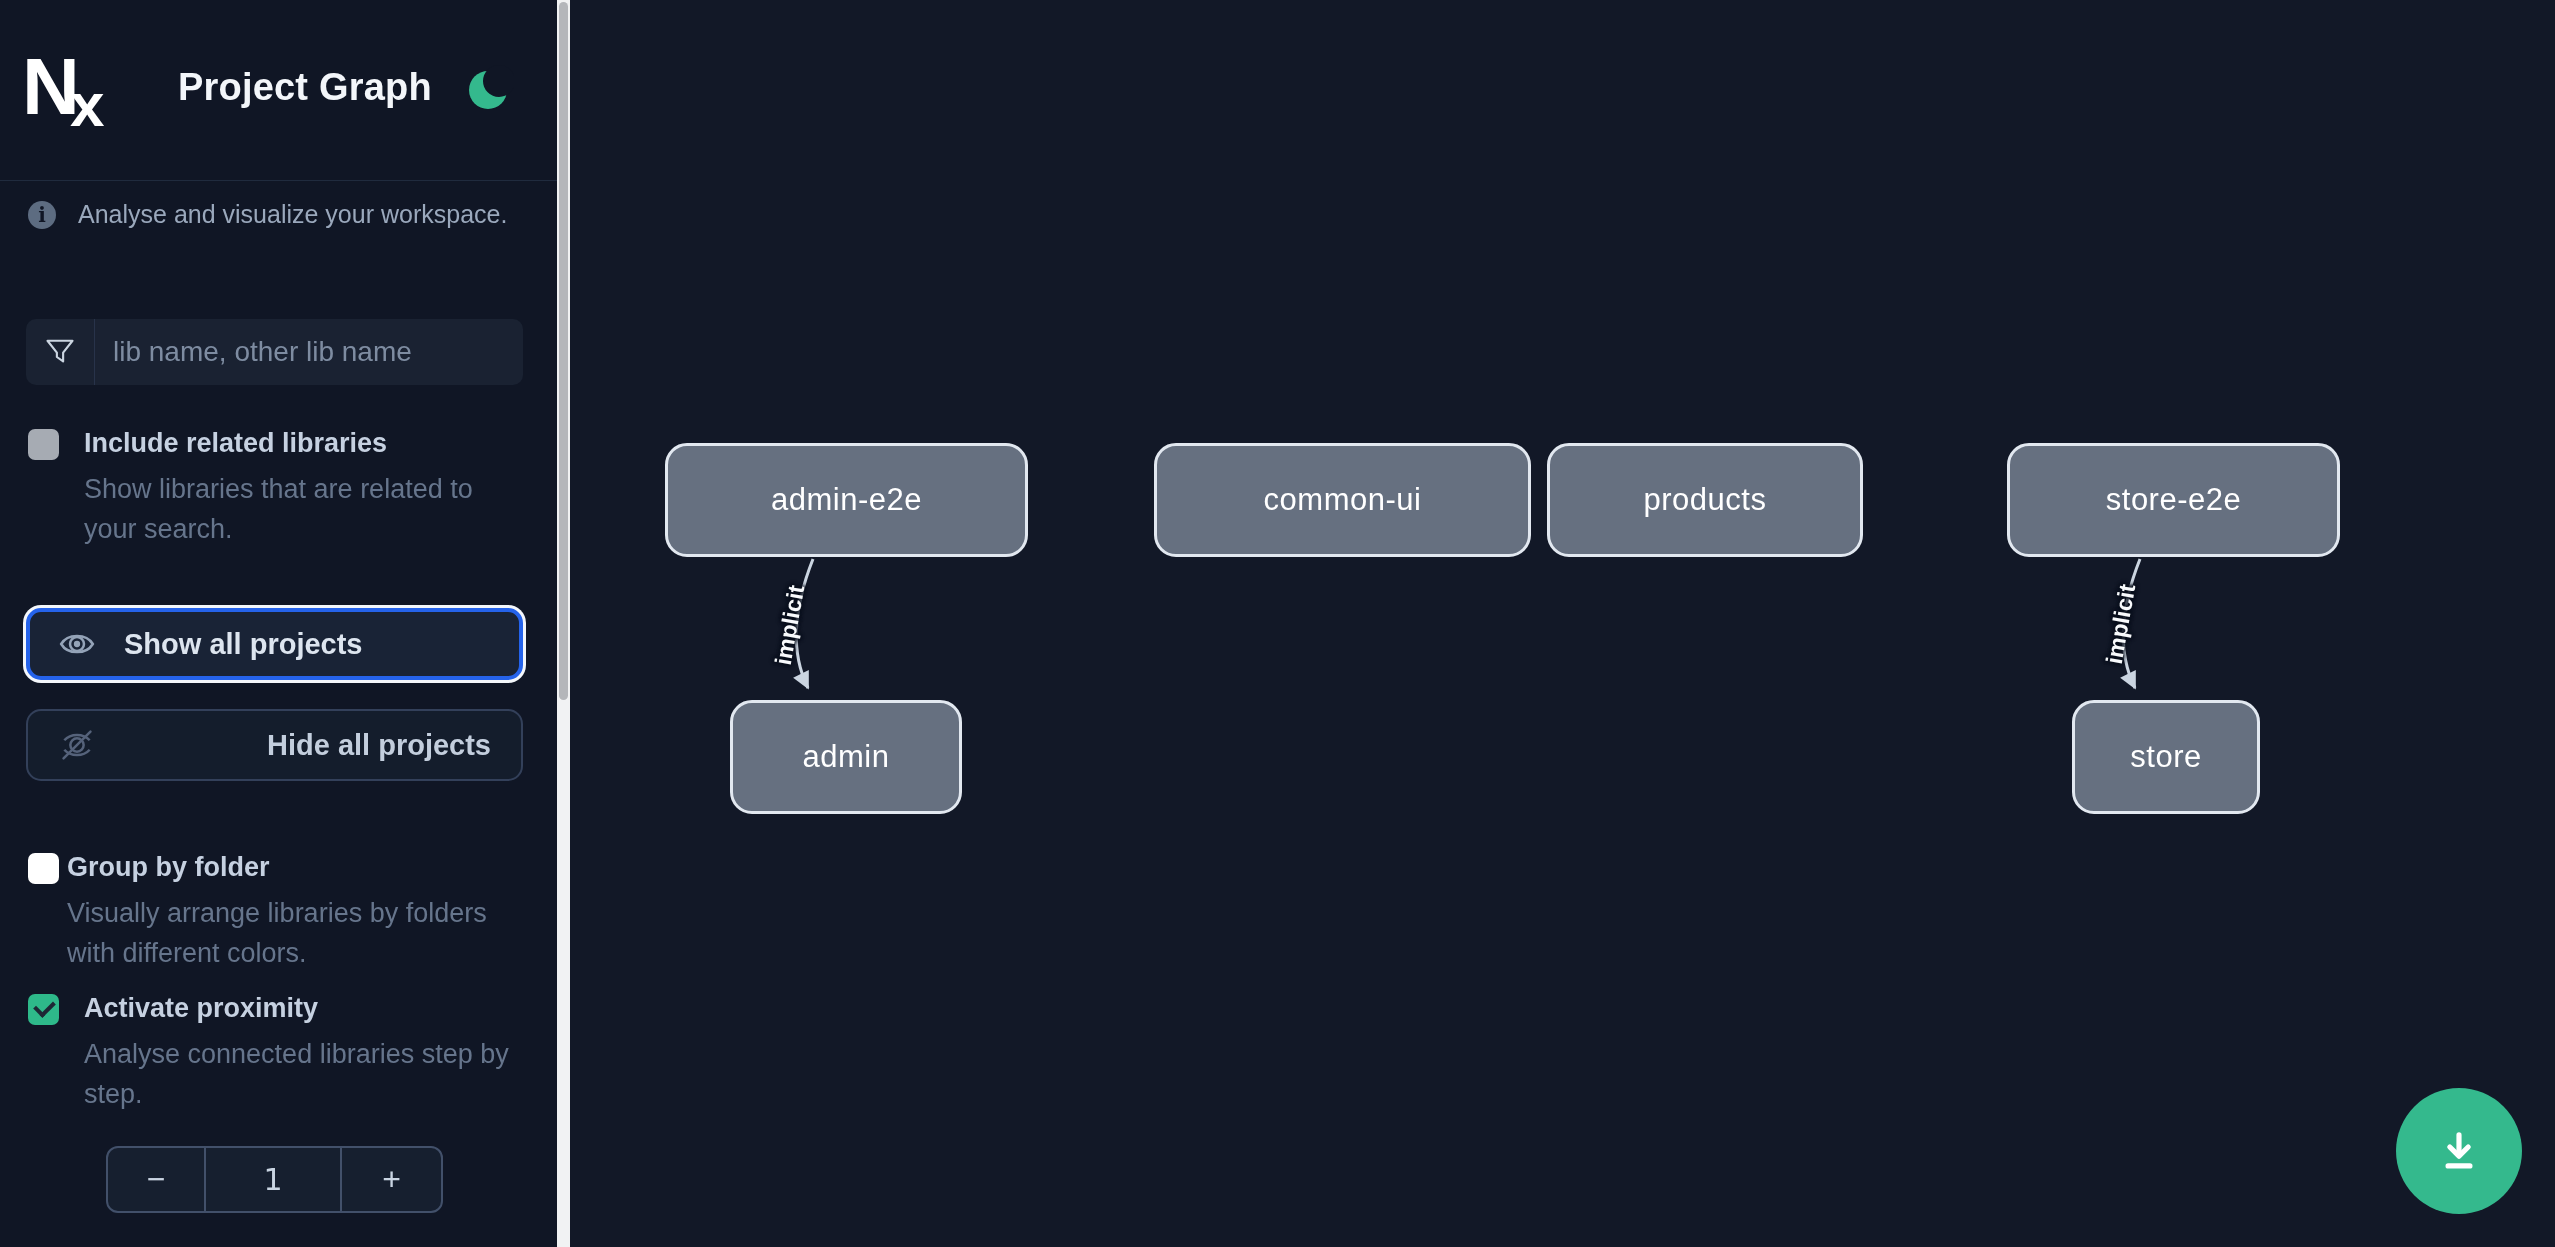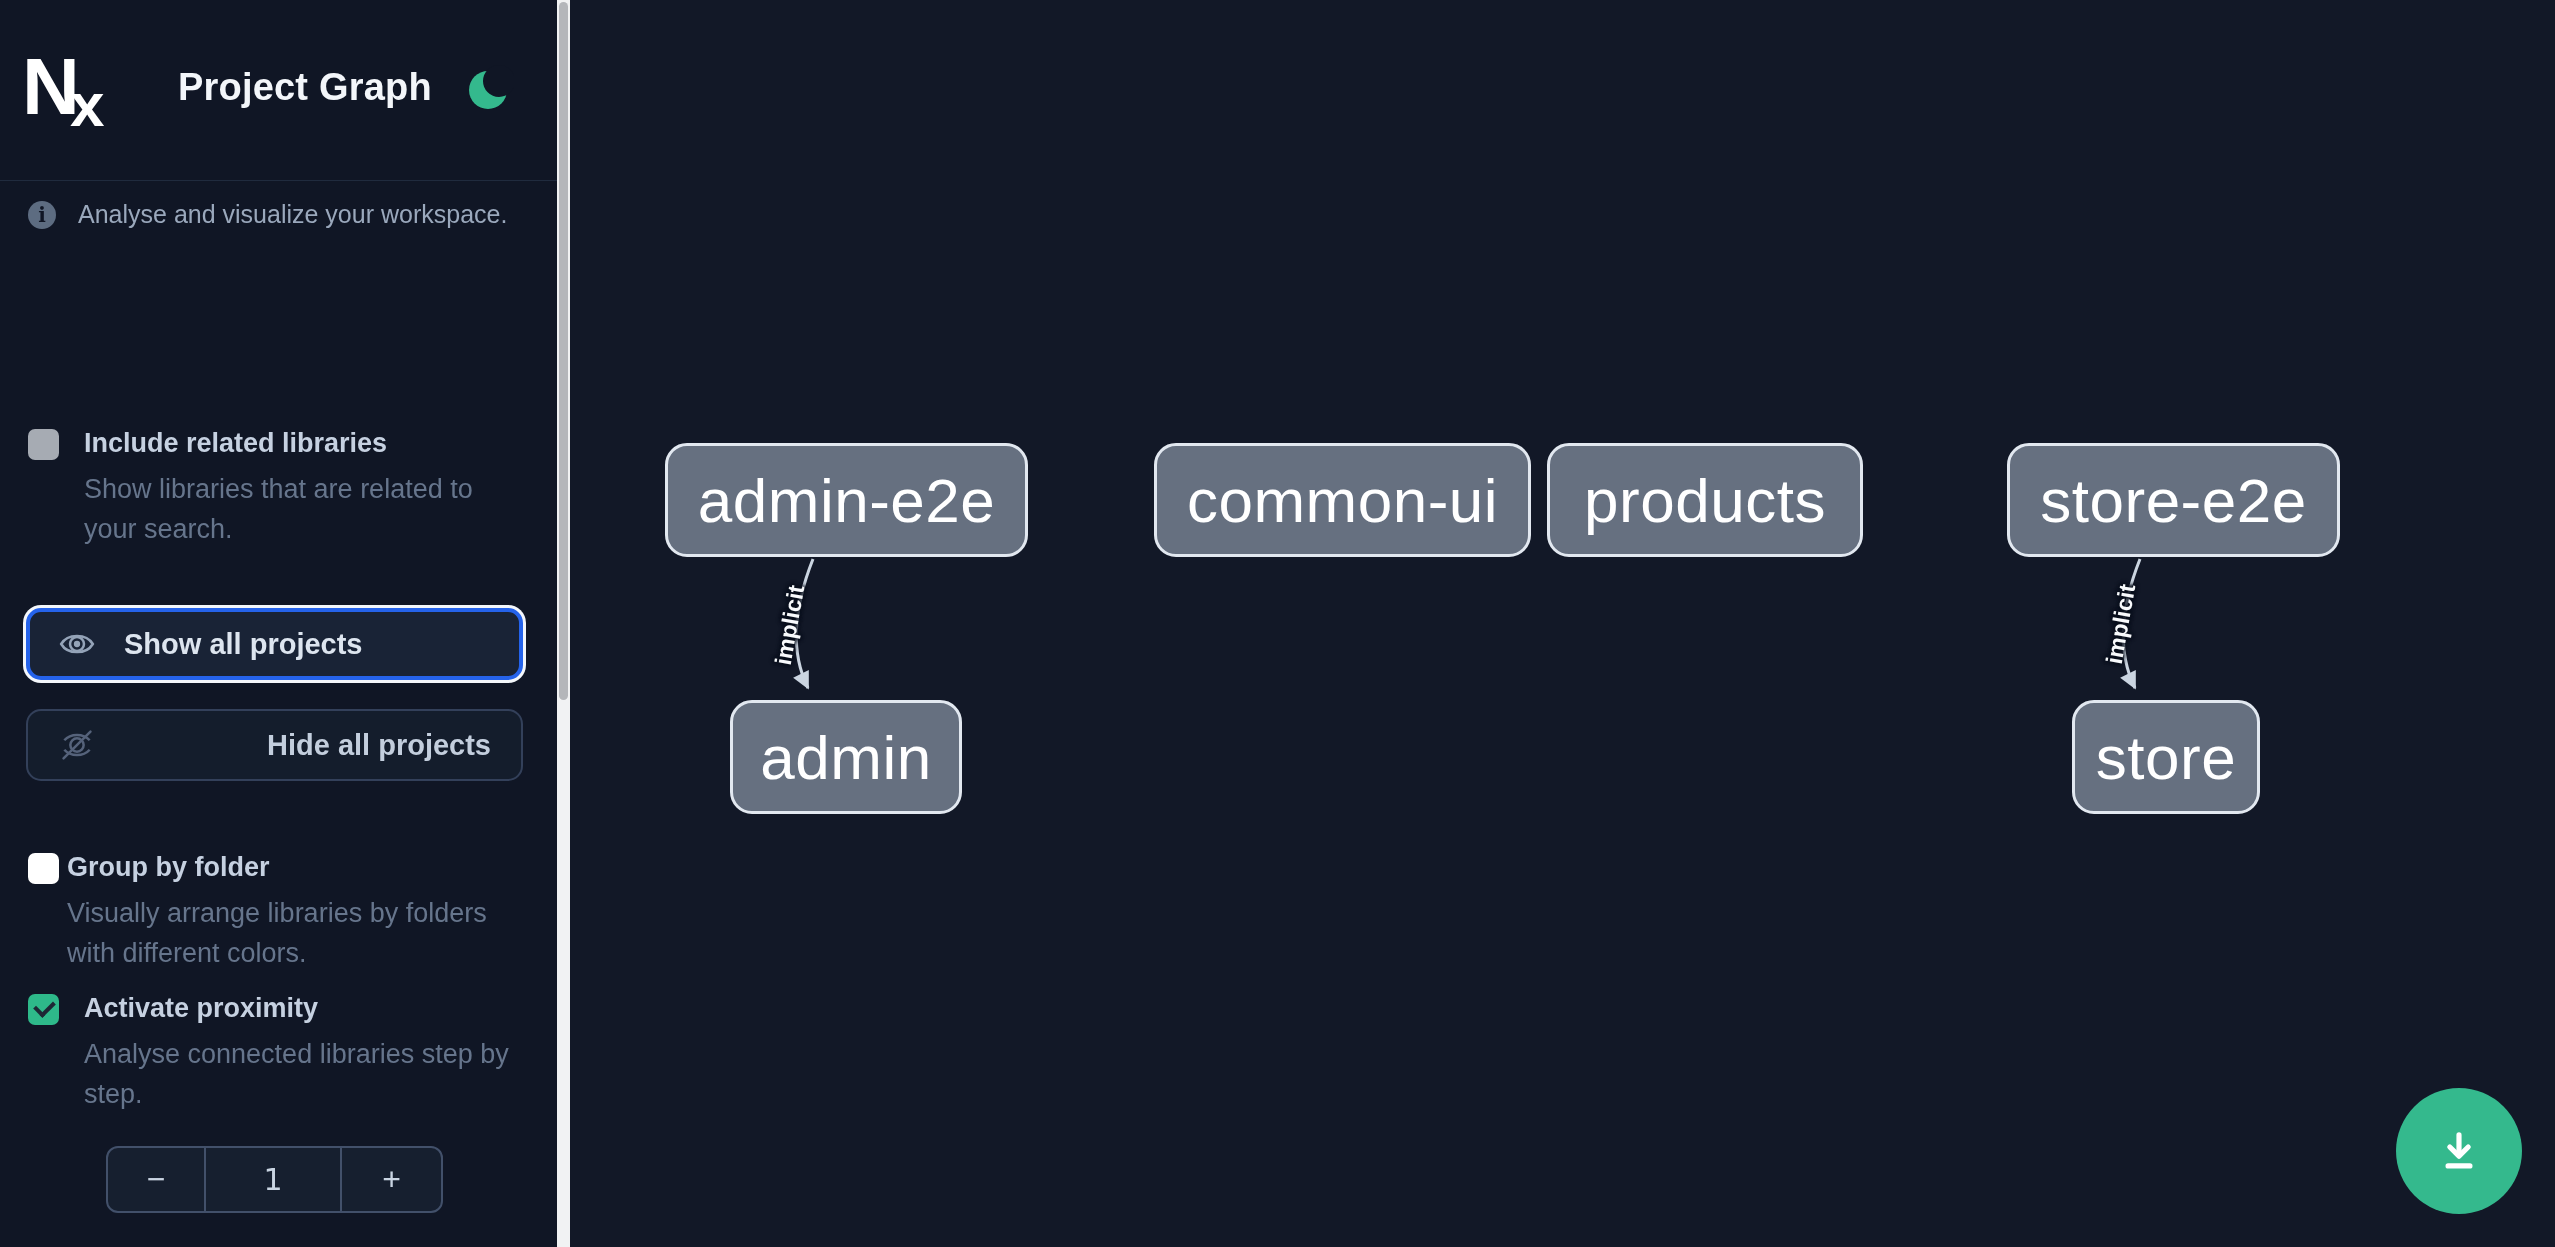--- a/index.html
+++ b/index.html
@@ -59,21 +59,21 @@
   
   .sb-scrollbar { position:absolute; left:557px; top:0; width:13px; height:1247px; background:#f1f2f3; }
   .sb-thumb { position:absolute; left:2px; top:2px; width:9px; height:698px; background:#b4b6ba; border-radius:5px; cursor:pointer; }
 
   
   .canvas { position:absolute; left:570px; top:0; width:1985px; height:1247px; background:#121827; }
   .edges-svg { position:absolute; left:0; top:0; width:1985px; height:1247px; }
 
   .gnode { position:absolute; height:114px; background:#667080; border:3px solid #e2e8f0;
            border-radius:22px; display:flex; align-items:center; justify-content:center;
-           color:#ffffff; font-size:62px; letter-spacing:0.5px; cursor:pointer; }
+           color:#ffffff; font-size:31px; letter-spacing:0.5px; cursor:pointer; }
   .n-admin-e2e { left:95px;  top:443px; width:363px; }
   .n-common-ui { left:554px; top:443px; width:377px;margin-left:30px; }
   .n-products  { left:977px;top:443px; width:316px; }
   .n-store-e2e { left:1437px;top:443px; width:333px; }
   .n-admin     { left:160px; top:700px; width:232px; }
   .n-store     { left:1502px;top:700px; width:188px; }
 
   .edge-label { position:absolute; font-size:23px; font-weight:700; color:#f8fafc; white-space:nowrap;
                 transform:translate(-50%,-50%) rotate(-80deg);
                 text-shadow:0 2px 4px rgba(10,16,28,.95), 0 -2px 4px rgba(10,16,28,.95),
@@ -99,20 +99,28 @@
       <circle cx="22" cy="26" r="19" fill="#34b98d"></circle>
       <circle cx="33" cy="17" r="16" fill="#101625"></circle>
     </svg>
   </div>
 
   <div class="tagline-row">
     <div class="info-circle">i</div>
     <div class="tagline">Analyse and visualize your workspace.</div>
   </div>
 
+  <div class="search">
+    <div class="icon-cell">
+      <svg width="30" height="30" viewBox="0 0 24 24" fill="none" stroke="#cbd5e1" stroke-width="1.7" stroke-linejoin="round">
+        <path d="M2 3 h20 l-7.5 9.5 v7 l-5 -3.5 v-3.5 Z"></path>
+      </svg>
+    </div>
+    <input type="text" value="" placeholder="lib name, other lib name" style="">
+  </div>
 
   <div class="opt" style="top:427px;">
     <span class="checkbox cb-gray"></span>
     <div class="opt-text">
       <div class="opt-label">Include related libraries</div>
       <div class="opt-desc">Show libraries that are related to your search.</div>
     </div>
   </div>
 
   <div class="sb-btn focused" style="top:608px;">

